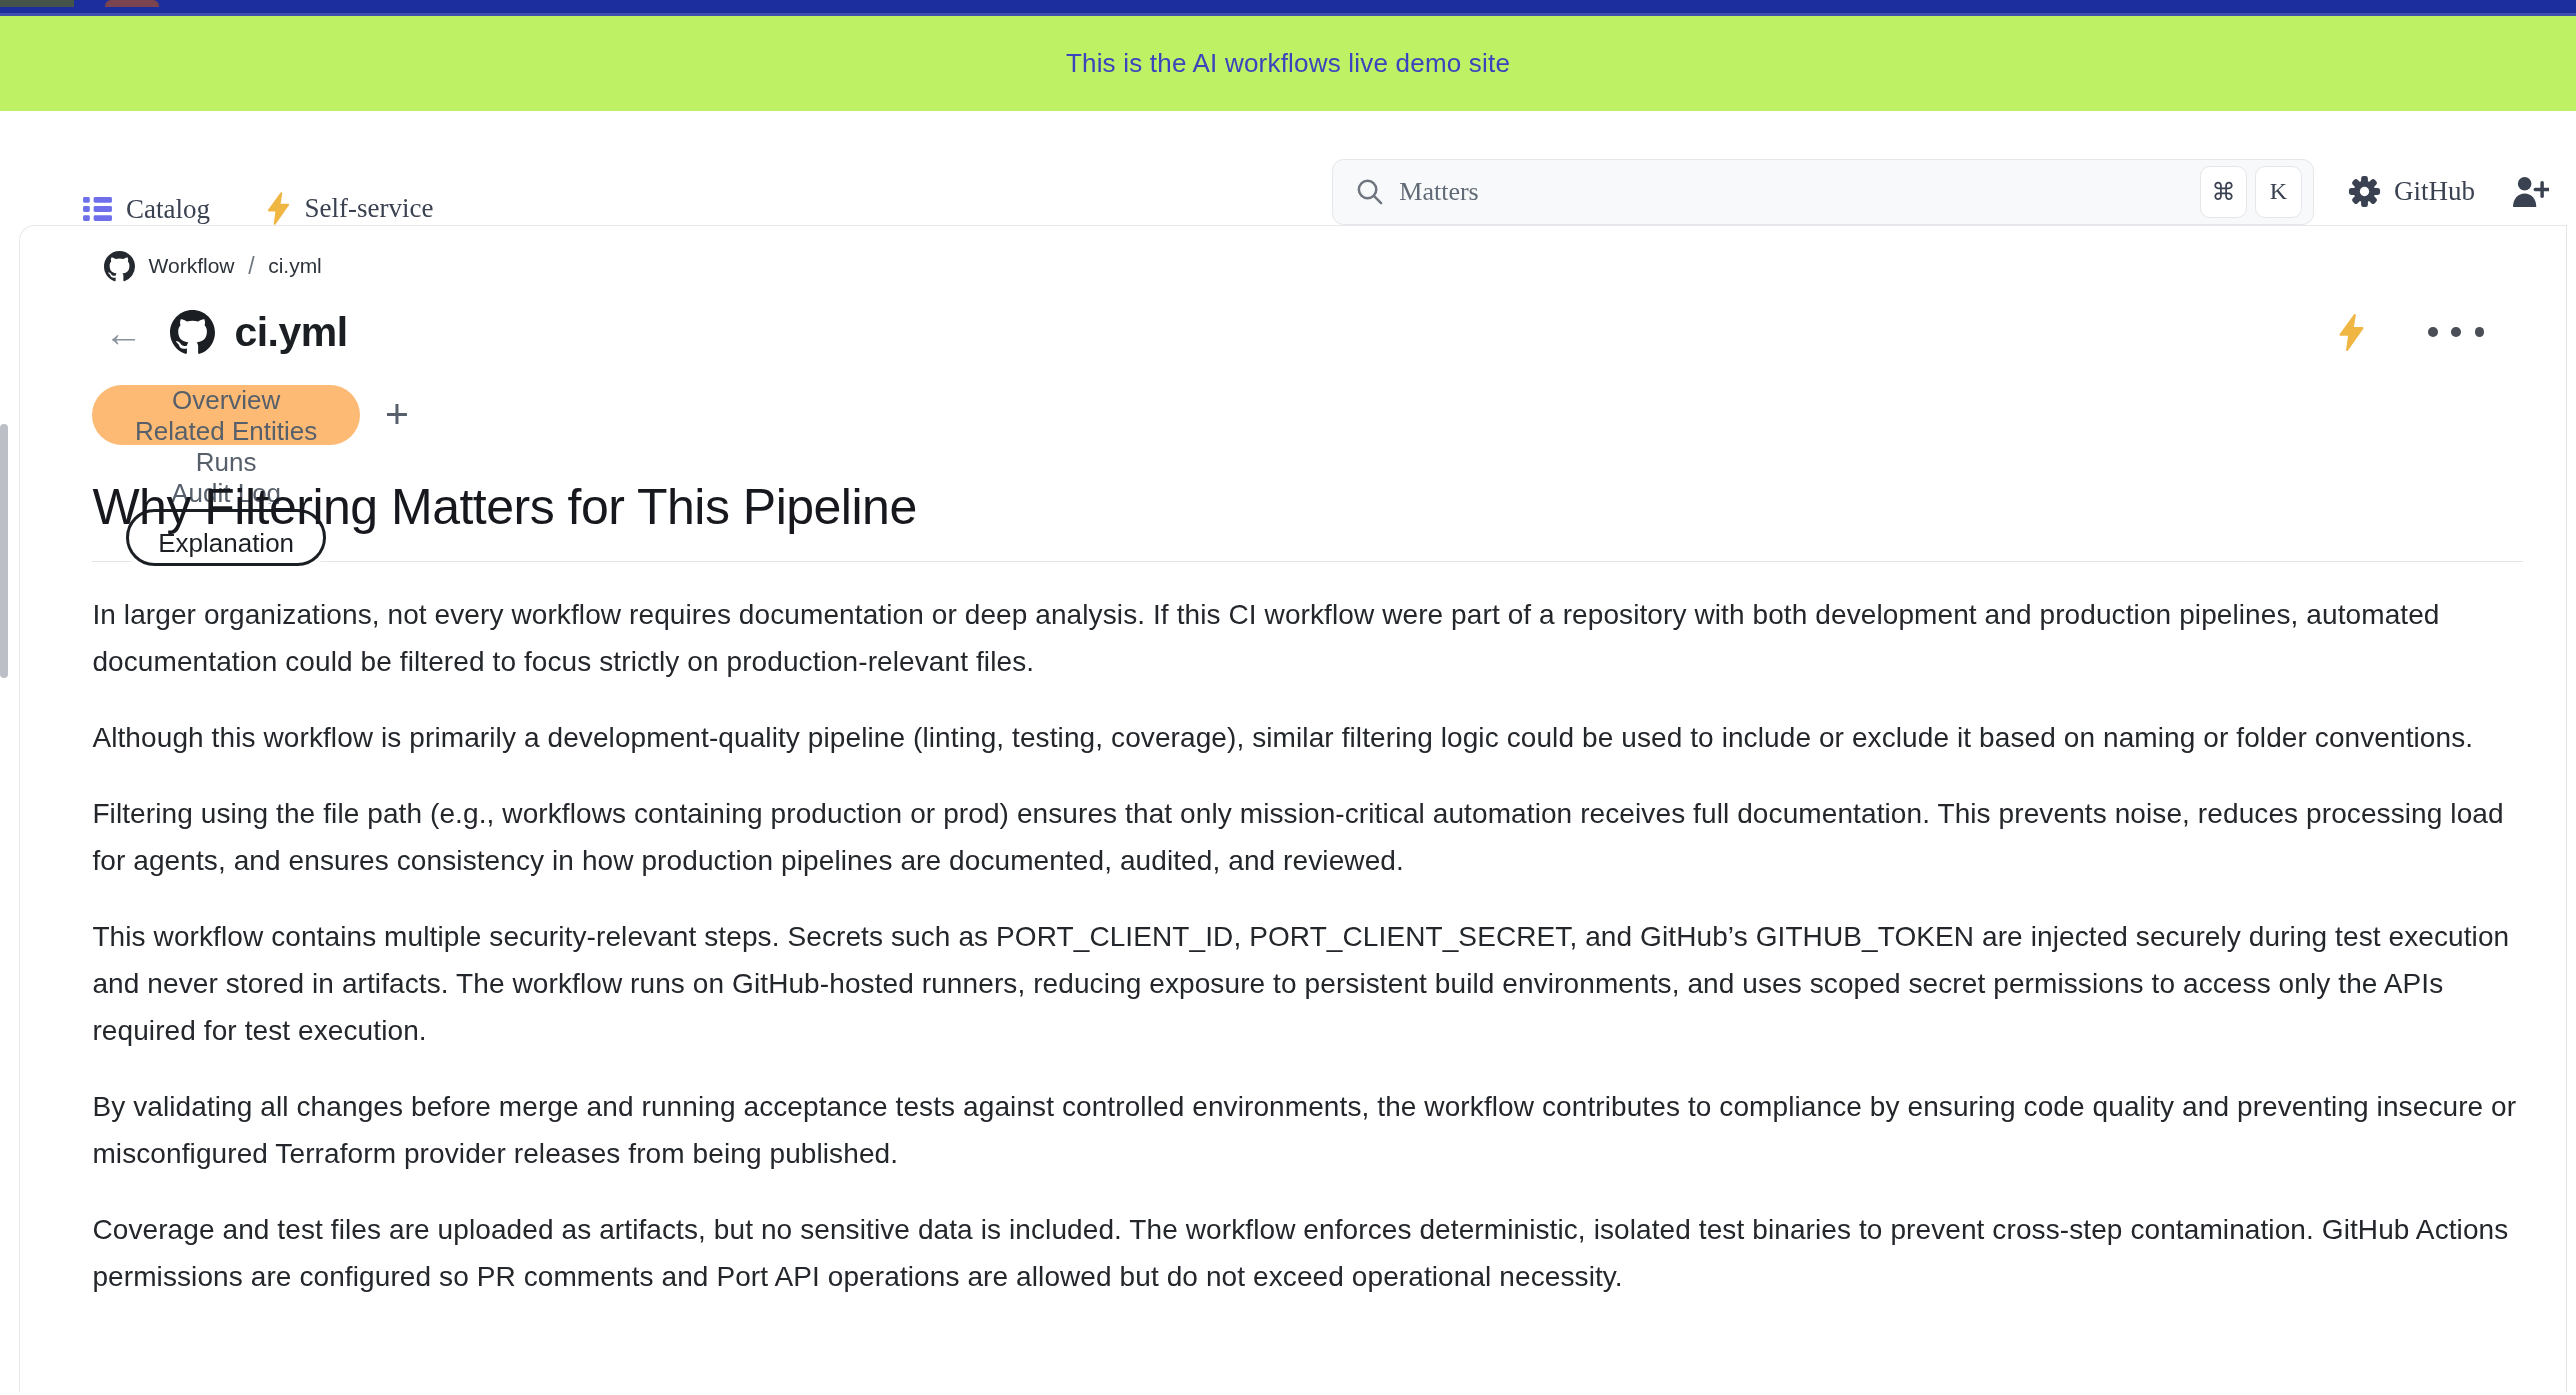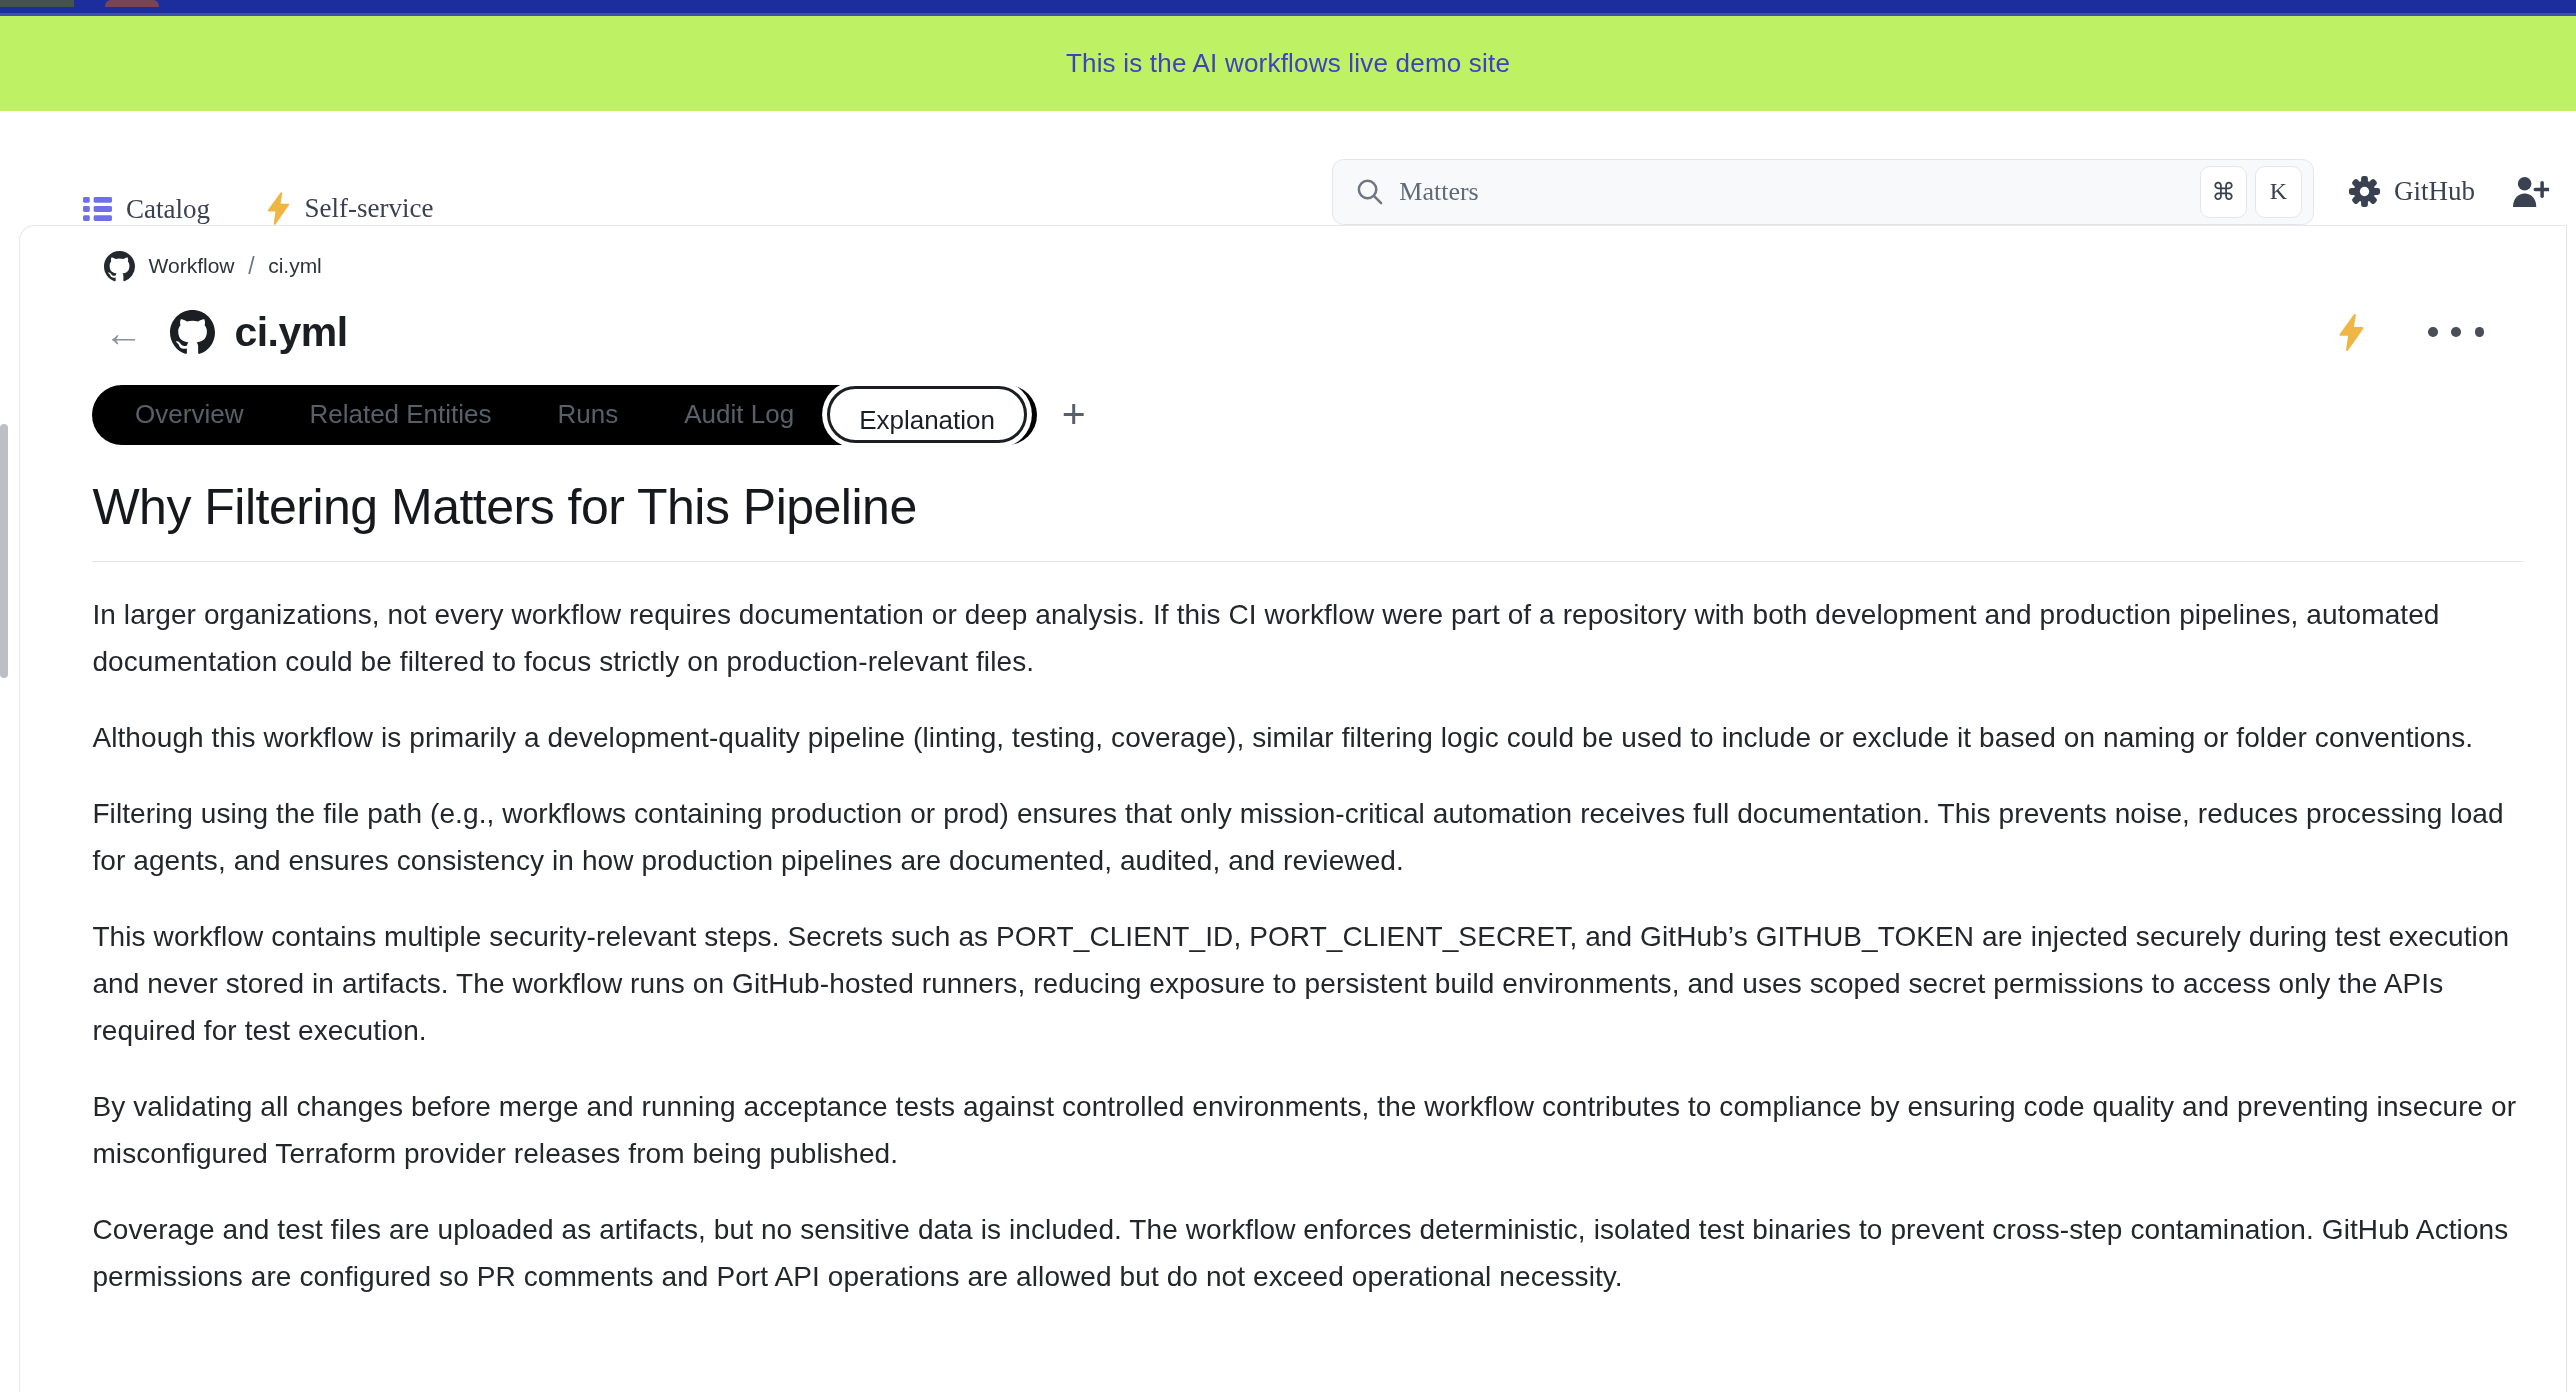--- a/index.html
+++ b/index.html
@@ -54,22 +54,22 @@
   .title-row { display:flex; align-items:center; margin-top:27px; }
   .back-arrow { font-size:39px; color:#8b929c; line-height:1; margin-left:11.6px; cursor:pointer; }
   .title-gh { margin-left:27px; }
   .entity-title { font-size:41px; font-weight:700; color:#1b1f24; margin-left:19.4px; letter-spacing:-0.5px; }
   .title-actions { margin-left:auto; display:flex; align-items:center; gap:62px; padding-right:39px; }
   .dots { display:flex; gap:13.6px; cursor:pointer; }
   .dots i { width:9.7px; height:9.7px; border-radius:50%; background:#4a4f57; }
 
   
   .tabs-row { display:flex; align-items:center; margin-top:29px; }
-  .tabs-pill { display:flex; align-items:center; background:#000000; border-radius:33px;
-    height:60px; padding:0 9.7px; }
+  .tabs-pill { display:flex; align-items:center; background:#fdba74; border-radius:33px;
+    height:60px; padding:0 9.7px;flex-direction:column; }
   .tab { border:none; background:transparent; font-family:inherit; font-size:26px; color:#57606a;
     padding:0 33px; height:60px; border-radius:30px; cursor:pointer; }
   .tab.selected { background:#ffffff; border:3.9px solid #1b1f24; color:#1b1f24; font-weight:500;
     height:57px; padding:16px 29px; box-shadow:0 0 0 4.9px #ffffff; }
   .tab-add { border:none; background:transparent; font-size:41px; font-weight:300; color:#57606a;
     margin-left:25px; cursor:pointer; line-height:1; }
 
   
   .article-heading { margin-top:33px; font-size:50px; font-weight:400; color:#16181d; letter-spacing:-0.5px; }
   .article-rule { border:none; border-top:1.9px solid #e2e4e8; margin-top:25px; }

